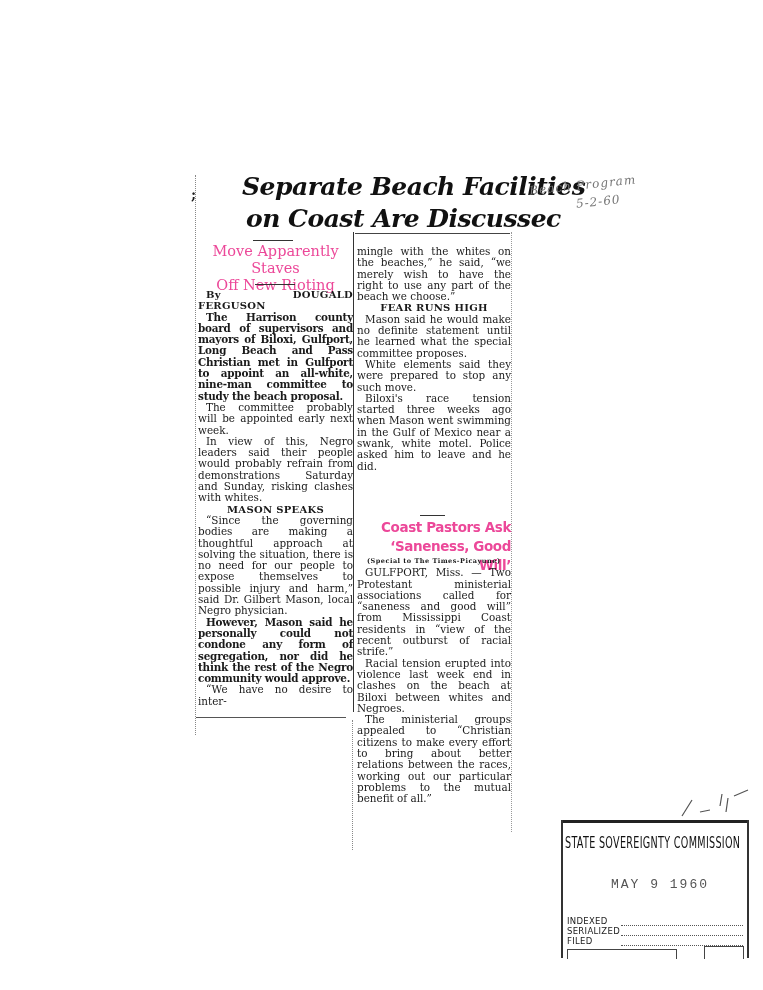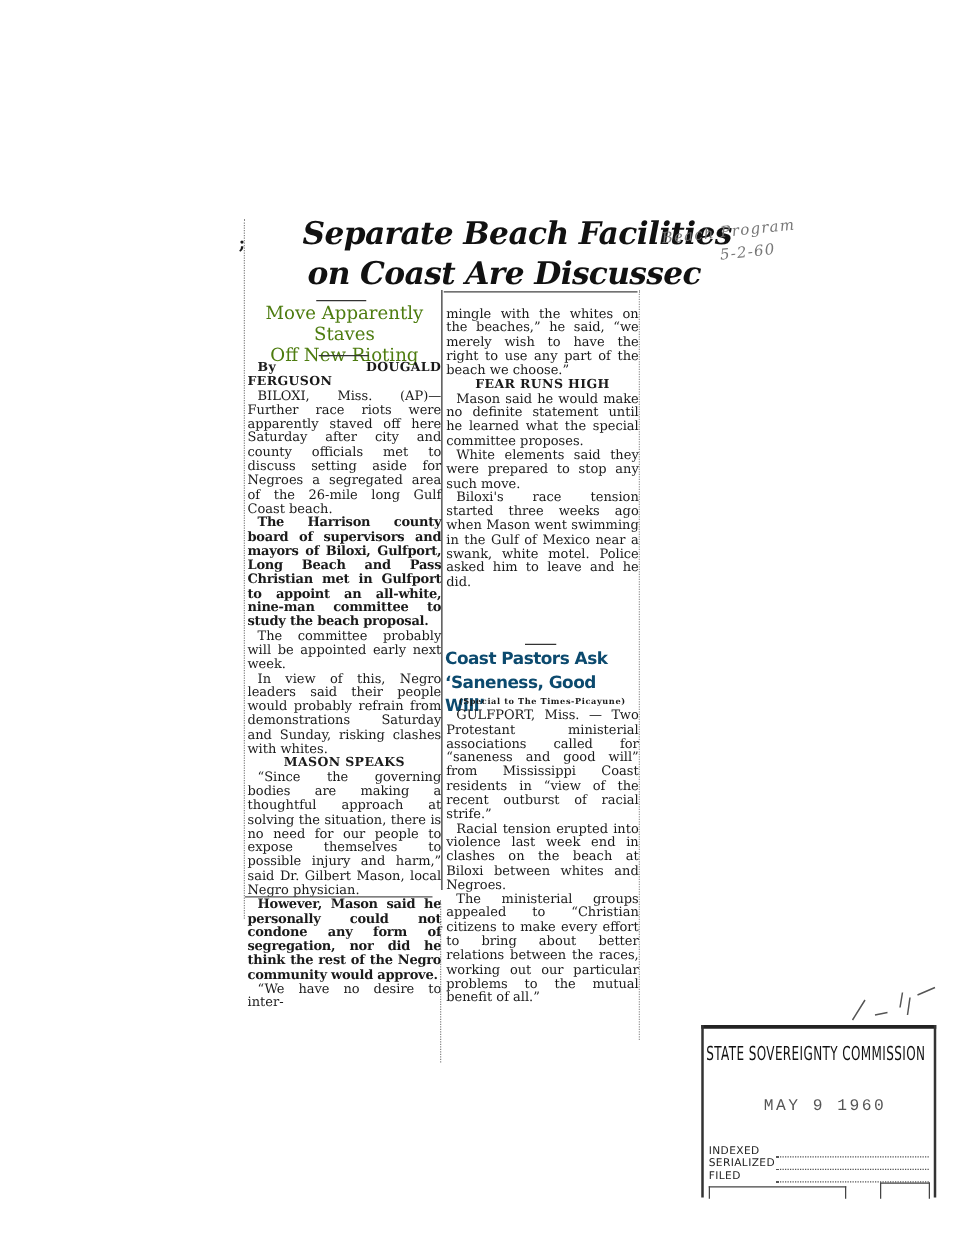--- a/index.html
+++ b/index.html
@@ -12,22 +12,22 @@
     .col-div2 { position: absolute; left: 352px; top: 720px; width: 1px; height: 130px; border-left: 1px dotted #888; }
     .right-div { position: absolute; left: 511px; top: 232px; width: 1px; height: 600px; border-left: 1px dotted #999; }
     .top-rule { position: absolute; left: 355px; top: 233px; width: 155px; height: 1px; background: #444; }
     .small-rule { position: absolute; height: 1px; background: #333; }
     .col { position: absolute; font-size: 10.4px; line-height: 11.3px; text-align: justify; }
     .col p { margin: 0; text-indent: 8px; }
     .col p.noind { text-indent: 0; }
     .col p.bold { font-weight: bold; letter-spacing: -0.2px; }
     .col .subhead { font-weight: bold; text-align: center; text-indent: 0; font-size: 10px; letter-spacing: 0.3px; }
     .col .byline { font-weight: bold; font-size: 10px; text-indent: 8px; letter-spacing: 0.3px; }
-    .deck { position: absolute; left: 198px; top: 243px; width: 155px; text-align: center; font-size: 14.5px; line-height: 17px; color: #4d7c0f; }
-    .side-head { position: absolute; left: 356px; top: 518px; width: 155px; font-family: "DejaVu Sans", sans-serif; font-weight: bold; font-size: 13.5px; line-height: 19px; color: #0c4a6e; letter-spacing: -0.4px; }
+    .deck { position: absolute; left: 198px; top: 243px; width: 155px; text-align: center; font-size: 14.5px; line-height: 17px; color: #ec4899; }
+    .side-head { position: absolute; left: 356px; top: 518px; width: 155px; font-family: "DejaVu Sans", sans-serif; font-weight: bold; font-size: 13.5px; line-height: 19px; color: #ec4899; letter-spacing: -0.4px; text-align: right; }
     .special { font-size: 6.5px; font-weight: bold; text-indent: 0 !important; padding-left: 10px; letter-spacing: 0.5px; }
     .handwriting { position: absolute; left: 530px; top: 178px; font-family: "DejaVu Serif", serif; font-style: italic; font-size: 12px; color: #777; transform: rotate(-6deg); letter-spacing: 1px; }
     .handwriting .hw2 { display: block; margin-left: 45px; margin-top: 4px; }
     .stamp { position: absolute; left: 561px; top: 820px; width: 188px; height: 138px; }
     .stamp .topline { position: absolute; left: 0; top: 0; width: 188px; height: 3px; background: #222; }
     .stamp .leftline { position: absolute; left: 0; top: 0; width: 2px; height: 138px; background: #333; }
     .stamp .rightline { position: absolute; left: 186px; top: 0; width: 2px; height: 138px; background: #333; }
     .stamp .title { position: absolute; left: 4px; top: 14px; font-family: "DejaVu Sans", sans-serif; font-size: 15.5px; transform: scaleX(0.62); transform-origin: left top; white-space: nowrap; letter-spacing: 0.5px; color: #111; }
     .stamp .date { position: absolute; left: 50px; top: 57px; font-family: Liberation Mono, monospace; font-size: 13px; color: #555; letter-spacing: 2px; }
     .stamp .field { position: absolute; left: 6px; font-family: "DejaVu Sans", sans-serif; font-size: 8.5px; color: #222; letter-spacing: 0.3px; white-space: nowrap; }
@@ -57,21 +57,20 @@
 <div class="top-rule"></div>
 
 <div class="deck">
   <div>Move Apparently Staves</div>
   <div>Off New Rioting</div>
 </div>
 <div class="small-rule" style="left:255px; top:284px; width:40px;"></div>
 
 <div class="col" style="left:198px; top:289px; width:155px;">
   <p class="byline">By DOUGALD FERGUSON</p>
-  <p>BILOXI, Miss. (AP)—Further race riots were apparently staved off here Saturday after city and county officials met to discuss setting aside for Negroes a segregated area of the 26-mile long Gulf Coast beach.</p>
   <p class="bold">The Harrison county board of supervisors and mayors of Biloxi, Gulfport, Long Beach and Pass Christian met in Gulfport to appoint an all-white, nine-man committee to study the beach proposal.</p>
   <p>The committee probably will be appointed early next week.</p>
   <p>In view of this, Negro leaders said their people would probably refrain from demonstrations Saturday and Sunday, risking clashes with whites.</p>
   <p class="subhead">MASON SPEAKS</p>
   <p>“Since the governing bodies are making a thoughtful approach at solving the situation, there is no need for our people to expose themselves to possible injury and harm,” said Dr. Gilbert Mason, local Negro physician.</p>
   <p class="bold">However, Mason said he personally could not condone any form of segregation, nor did he think the rest of the Negro community would approve.</p>
   <p>“We have no desire to inter-</p>
 </div>
 <div class="small-rule" style="left:196px; top:717px; width:150px; background:#555;"></div>
 

